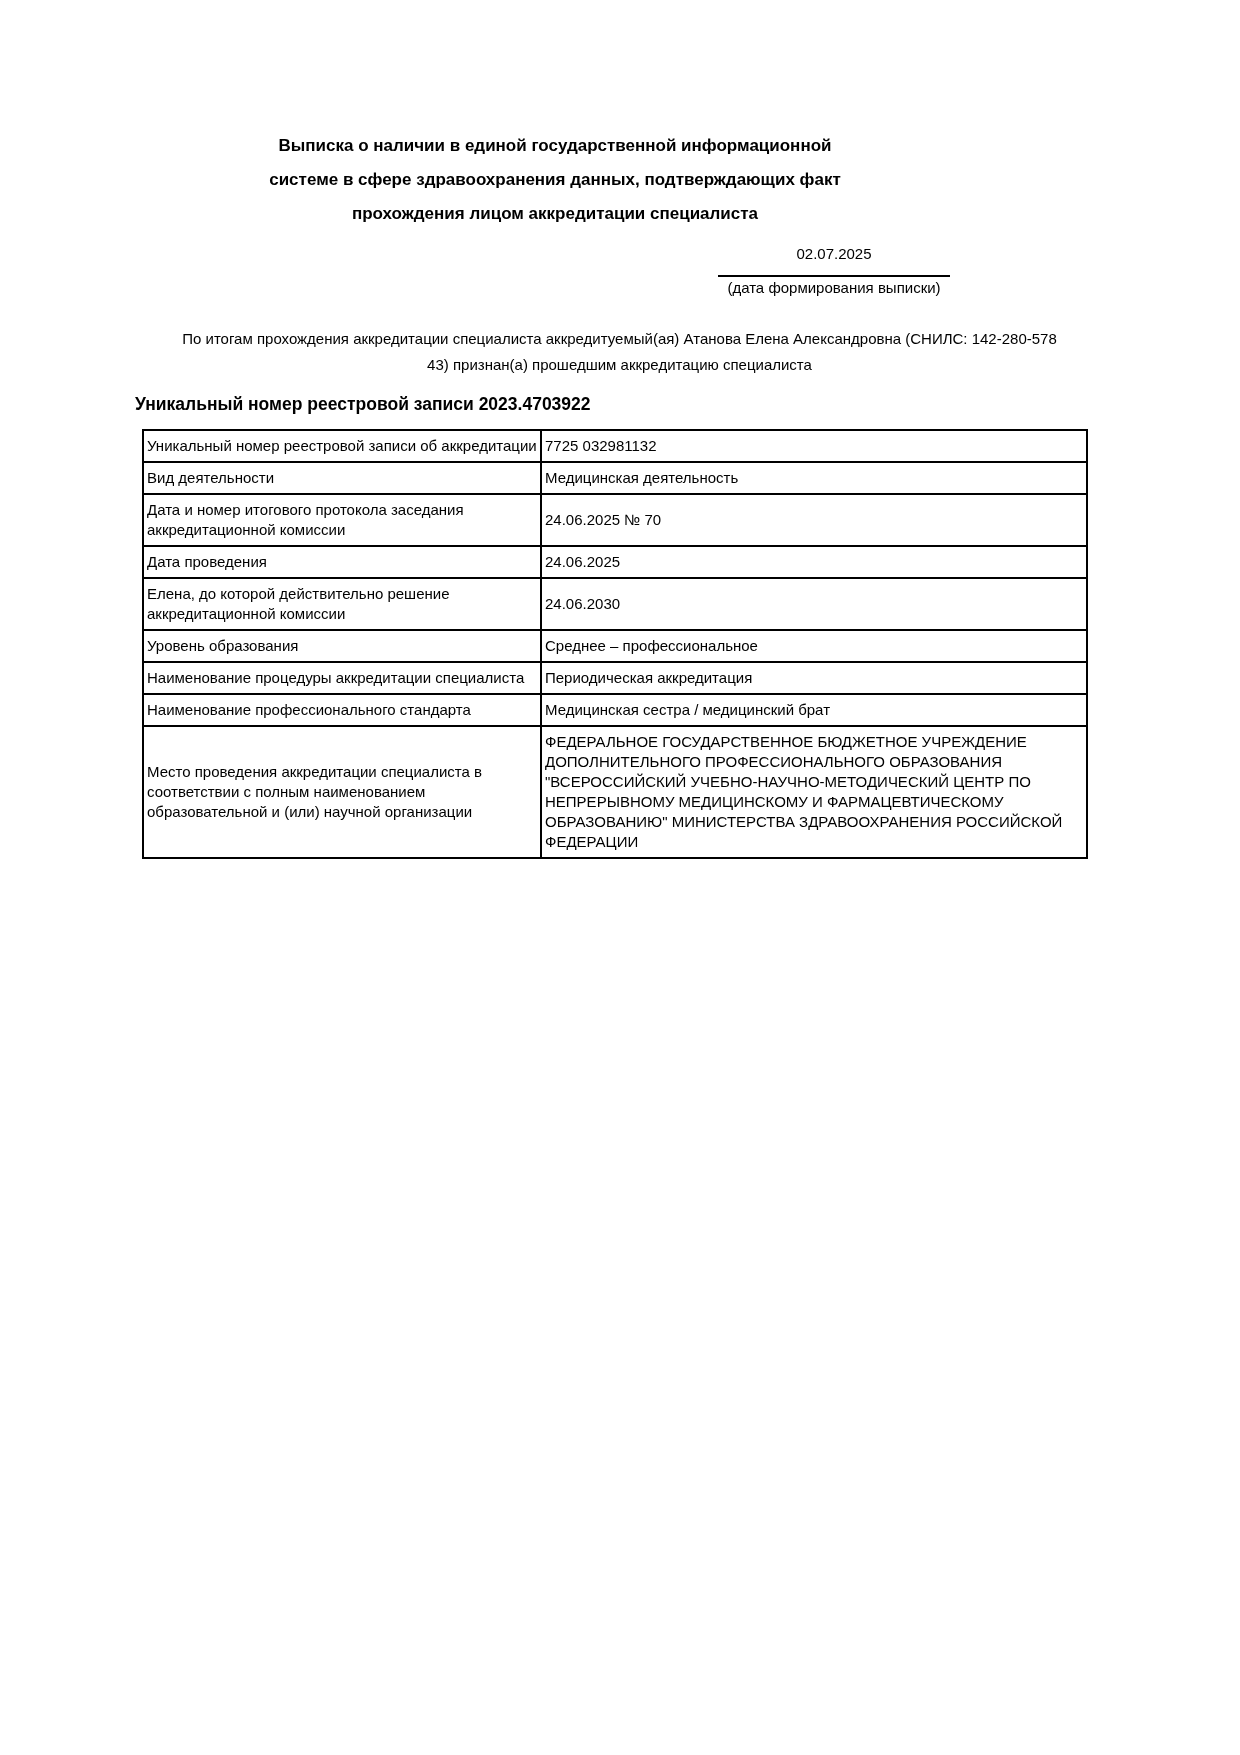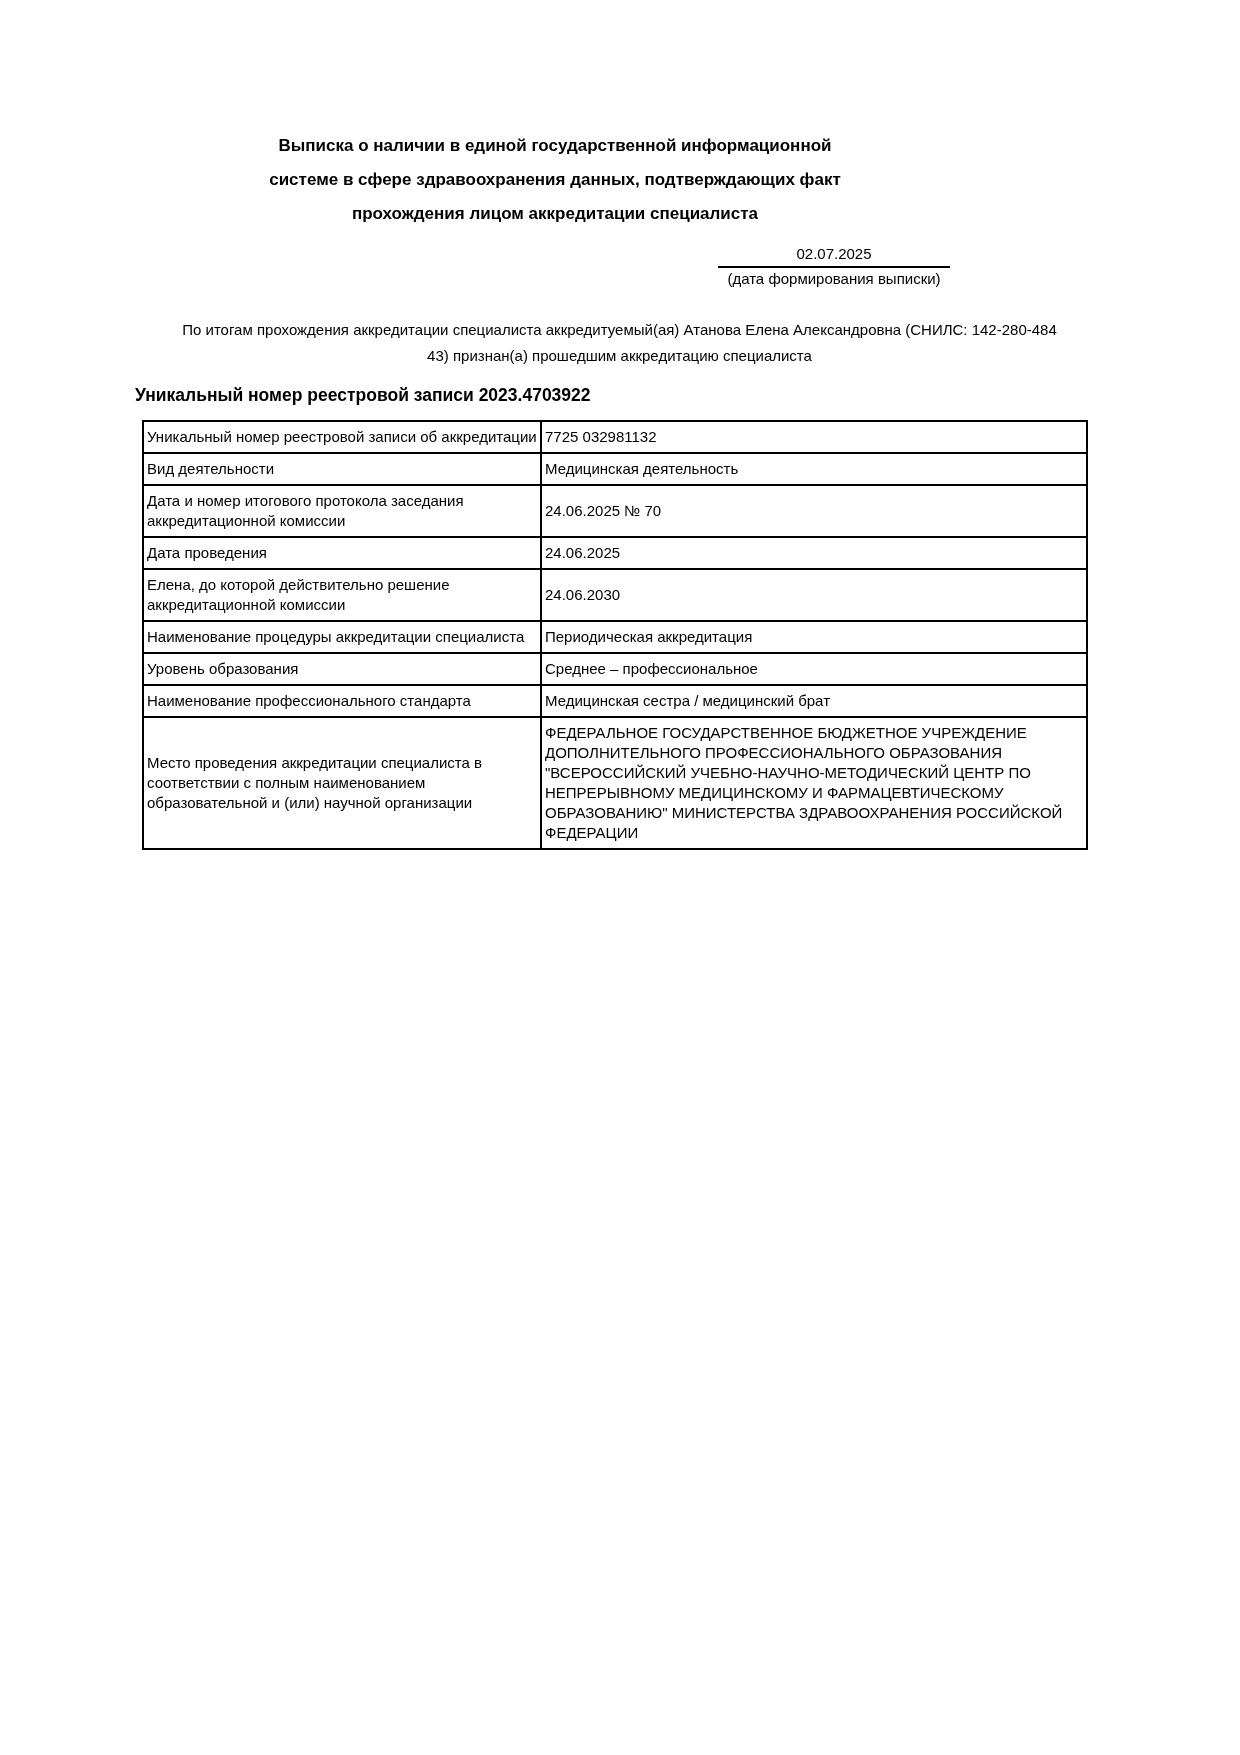--- a/index.html
+++ b/index.html
@@ -28,21 +28,21 @@
   .date-block {
     width: 232px;
     margin-left: 583px;
     margin-top: 12px;
     text-align: center;
   }
   .date-value {
     font-size: 15px;
     line-height: 22px;
     border-bottom: 2px solid #000000;
-    padding-bottom: 1px;
+    padding-bottom: 10px;
   }
   .date-caption {
     font-size: 15px;
     line-height: 21px;
     white-space: nowrap;
   }
   .intro-paragraph {
     margin: 28px auto 0 auto;
     width: 985px;
     margin-left: -8px;
@@ -94,21 +94,21 @@
     <div>системе в сфере здравоохранения данных, подтверждающих факт</div>
     <div>прохождения лицом аккредитации специалиста</div>
   </div>
 
   <div class="date-block">
     <div class="date-value">02.07.2025</div>
     <div class="date-caption">(дата формирования выписки)</div>
   </div>
 
   <div class="intro-paragraph">
-    <span class="intro-line">По итогам прохождения аккредитации специалиста аккредитуемый(ая) Атанова Елена Александровна (СНИЛС: 142-280-484</span>
+    <span class="intro-line">По итогам прохождения аккредитации специалиста аккредитуемый(ая) Атанова Елена Александровна (СНИЛС: 142-280-578</span>
     <span class="intro-line">43) признан(а) прошедшим аккредитацию специалиста</span>
   </div>
 
 
   <div class="registry-heading">Уникальный номер реестровой записи 2023.4703922</div>
 
   <table class="accreditation-table">
     <tbody>
         <tr>
           <td class="label-cell">Уникальный номер реестровой записи об аккредитации</td>
@@ -124,26 +124,26 @@
         </tr>
         <tr>
           <td class="label-cell">Дата проведения</td>
           <td class="value-cell">24.06.2025</td>
         </tr>
         <tr>
           <td class="label-cell">Елена, до которой действительно решение аккредитационной комиссии</td>
           <td class="value-cell">24.06.2030</td>
         </tr>
         <tr>
+          <td class="label-cell">Уровень образования</td>
+          <td class="value-cell">Среднее – профессиональное</td>
+        </tr>
+        <tr>
           <td class="label-cell">Наименование процедуры аккредитации специалиста</td>
           <td class="value-cell">Периодическая аккредитация</td>
-        </tr>
-        <tr>
-          <td class="label-cell">Уровень образования</td>
-          <td class="value-cell">Среднее – профессиональное</td>
         </tr>
         <tr>
           <td class="label-cell">Наименование профессионального стандарта</td>
           <td class="value-cell">Медицинская сестра / медицинский брат</td>
         </tr>
         <tr>
           <td class="label-cell">Место проведения аккредитации специалиста в соответствии с полным наименованием образовательной и (или) научной организации</td>
           <td class="value-cell">ФЕДЕРАЛЬНОЕ ГОСУДАРСТВЕННОЕ БЮДЖЕТНОЕ УЧРЕЖДЕНИЕ ДОПОЛНИТЕЛЬНОГО ПРОФЕССИОНАЛЬНОГО ОБРАЗОВАНИЯ "ВСЕРОССИЙСКИЙ УЧЕБНО-НАУЧНО-МЕТОДИЧЕСКИЙ ЦЕНТР ПО НЕПРЕРЫВНОМУ МЕДИЦИНСКОМУ И ФАРМАЦЕВТИЧЕСКОМУ ОБРАЗОВАНИЮ" МИНИСТЕРСТВА ЗДРАВООХРАНЕНИЯ РОССИЙСКОЙ ФЕДЕРАЦИИ</td>
         </tr>
       </tbody>

